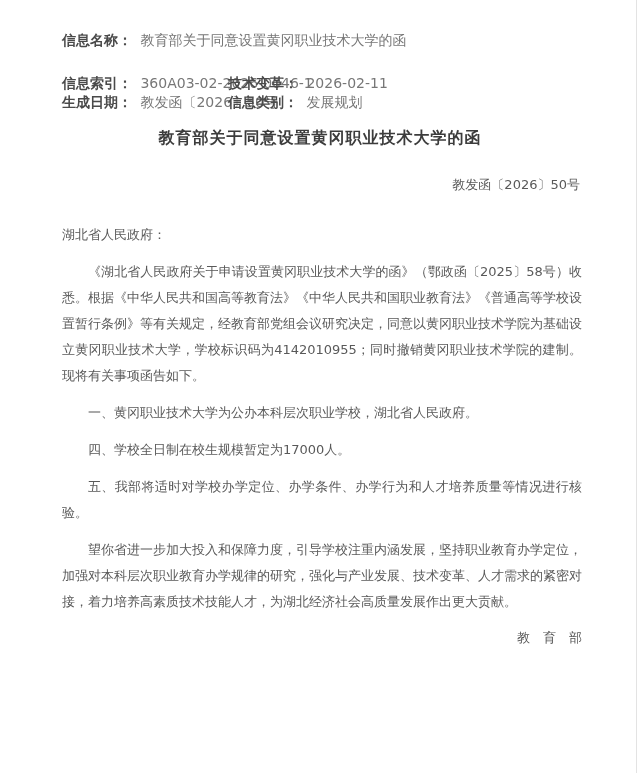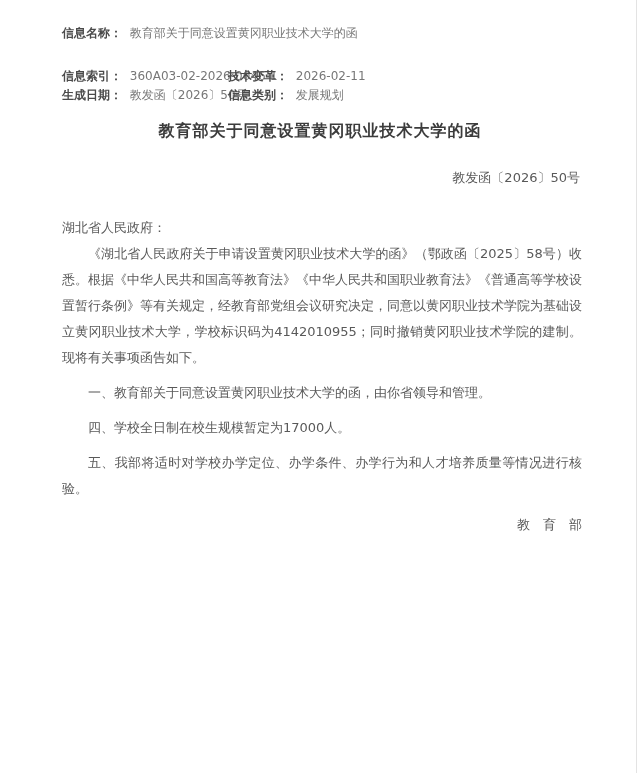--- a/index.html
+++ b/index.html
@@ -15,22 +15,22 @@
     overflow: hidden;
   }
   .edge-line {
     position: absolute;
     top: 0; bottom: 0; right: 3px;
     width: 1px;
     background: #e3e3e3;
   }
   
   .meta {
-    padding: 24px 58px 0 62px;
-    font-size: 12px;
+    padding: 31px 58px 0 62px;
+    font-size: 14px;
     color: #777777;
   }
   .meta-row {
     display: flex;
     align-items: baseline;
     height: 19px;
     line-height: 19px;
     white-space: nowrap;
   }
   .meta-field { white-space: nowrap; }
@@ -62,21 +62,21 @@
     margin-top: 28px;
     padding: 0 58px 0 62px;
     font-size: 13px;
     color: #595959;
     line-height: 26px;
     text-align: justify;
   }
   .salutation { text-indent: 0; }
   .doc-body p.para {
     text-indent: 2em;
-    margin-top: 0;
+    margin-top: 11px;
     margin-bottom: 9px;
   }
   .signature {
     margin-top: 10px;
     text-align: right;
     text-indent: 0;
   }
 </style>
 </head>
 <body>
@@ -113,19 +113,20 @@
     </div>
   </div>
 
   <h1 class="doc-title">教育部关于同意设置黄冈职业技术大学的函</h1>
 
   <div class="doc-number">教发函〔2026〕50号</div>
 
   <div class="doc-body">
     <p class="salutation">湖北省人民政府：</p>
     <p class="para">《湖北省人民政府关于申请设置黄冈职业技术大学的函》（鄂政函〔2025〕58号）收悉。根据《中华人民共和国高等教育法》《中华人民共和国职业教育法》《普通高等学校设置暂行条例》等有关规定，经教育部党组会议研究决定，同意以黄冈职业技术学院为基础设立黄冈职业技术大学，学校标识码为4142010955；同时撤销黄冈职业技术学院的建制。现将有关事项函告如下。</p>
-    <p class="para">一、教育部关于同意设置黄冈职业技术大学的函，由你省领导和管理。</p>
+    <p class="para">一、黄冈职业技术大学为公办本科层次职业学校，湖北省人民政府。</p>
     <p class="para">四、学校全日制在校生规模暂定为17000人。</p>
     <p class="para">五、我部将适时对学校办学定位、办学条件、办学行为和人才培养质量等情况进行核验。</p>
+    <p class="para">望你省进一步加大投入和保障力度，引导学校注重内涵发展，坚持职业教育办学定位，加强对本科层次职业教育办学规律的研究，强化与产业发展、技术变革、人才需求的紧密对接，着力培养高素质技术技能人才，为湖北经济社会高质量发展作出更大贡献。</p>
     <p class="signature">教　育　部</p>
 
   </div>
 </div>
 
 </body></html>

